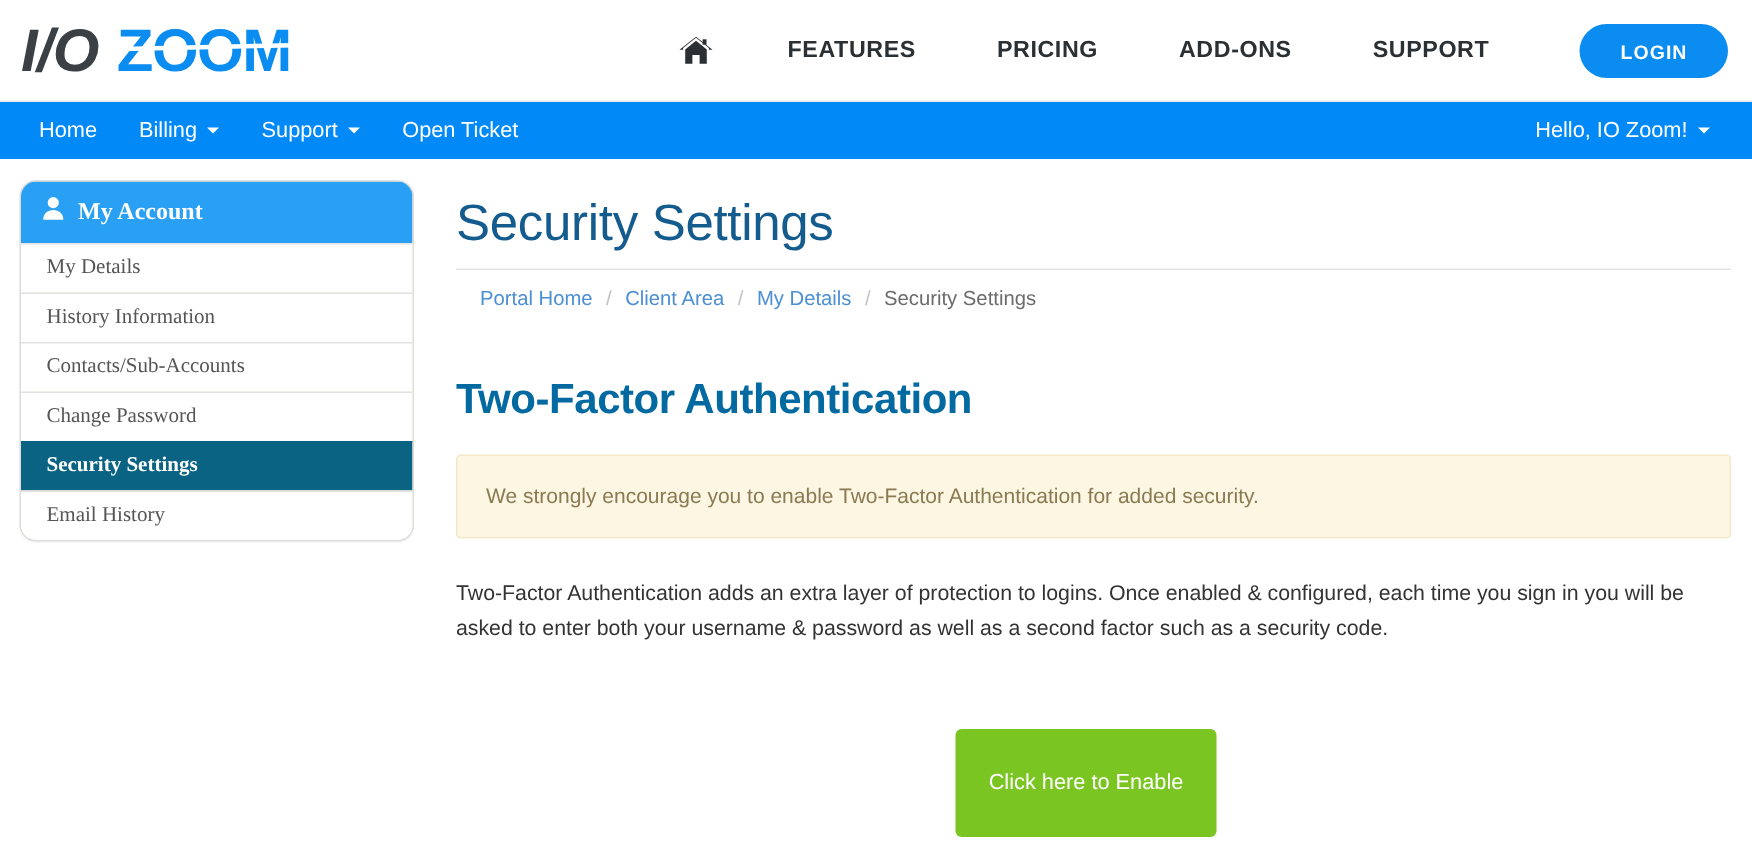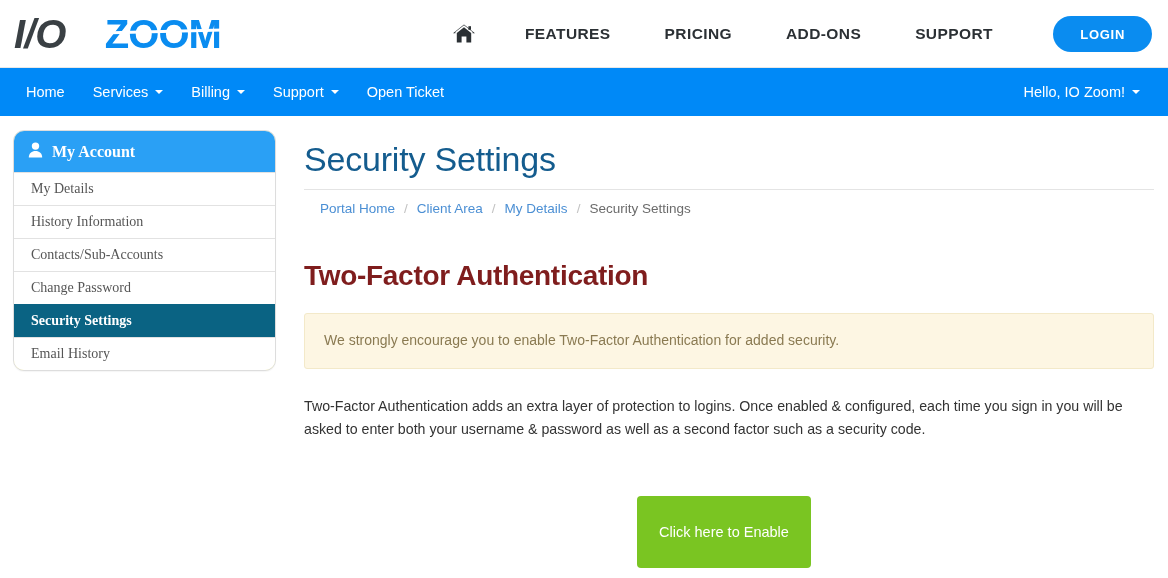--- a/index.html
+++ b/index.html
@@ -22,21 +22,20 @@
     position: relative;
   }
   .brand {
     display: flex;
     align-items: center;
     font-size: 40px;
     font-weight: bold;
     letter-spacing: -0.5px;
     line-height: 1;
     user-select: none;
-    gap: 27px;
   }
   .brand-io { color: #3a4044; font-style: italic; font-weight: 700; }
   .brand-zoom {
     color: #0a8cf0;
     font-weight: 700;
     margin-left: 12px;
     position: relative;
     letter-spacing: -1px;
     text-align: right;
   }
@@ -87,21 +86,21 @@
     padding: 0 27px;
     font-size: 13px;
     font-weight: bold;
     letter-spacing: 0.7px;
     font-family: "Liberation Sans", sans-serif;
     cursor: pointer;
   }
 
   
   .client-nav {
-    height: 48px;
+    height: 38px;
     background: #0089f7;
     display: flex;
     align-items: center;
     padding: 0 14px 0 12px;
     position: relative;
   }
   .client-nav-item {
     color: #ffffff;
     font-size: 14.5px;
     text-decoration: none;
@@ -206,21 +205,21 @@
   }
   .crumb-sep {
     color: #c2c2c2;
     padding: 0 9px;
   }
   .crumb-current { color: #6b6b6b; }
 
   .section-title {
     font-size: 28px;
     font-weight: bold;
-    color: #7f1d1d;
+    color: #0369a1;
     margin: 44px 0 0 0;
     letter-spacing: -0.3px;
   }
 
   .alert-warning {
     margin-top: 21px;
     background: #fdf6e3;
     border: 1px solid #f3e9c9;
     border-radius: 3px;
     padding: 17px 19px;
@@ -279,24 +278,20 @@
   </nav>
 
   <button class="login-btn">LOGIN</button>
 </div>
 
 <div class="client-nav">
   <a class="client-nav-item">
     <span>Home</span>
   </a>
   <a class="client-nav-item">
-    <span>Services</span>
-    <span class="caret"></span>
-  </a>
-  <a class="client-nav-item">
     <span>Billing</span>
     <span class="caret"></span>
   </a>
   <a class="client-nav-item">
     <span>Support</span>
     <span class="caret"></span>
   </a>
   <a class="client-nav-item">
     <span>Open Ticket</span>
   </a>

